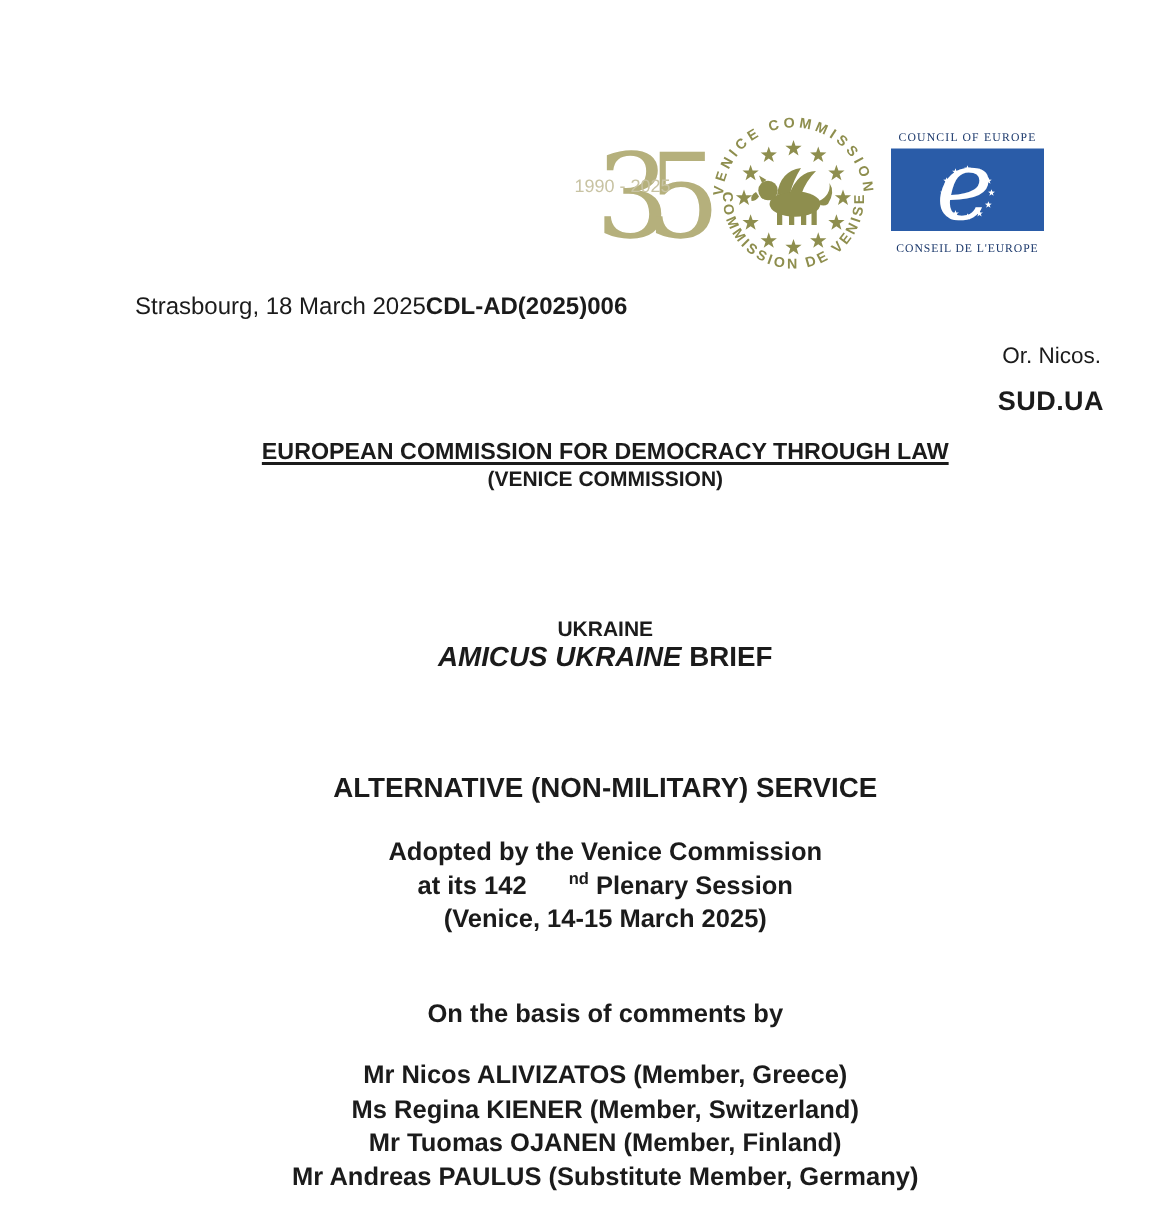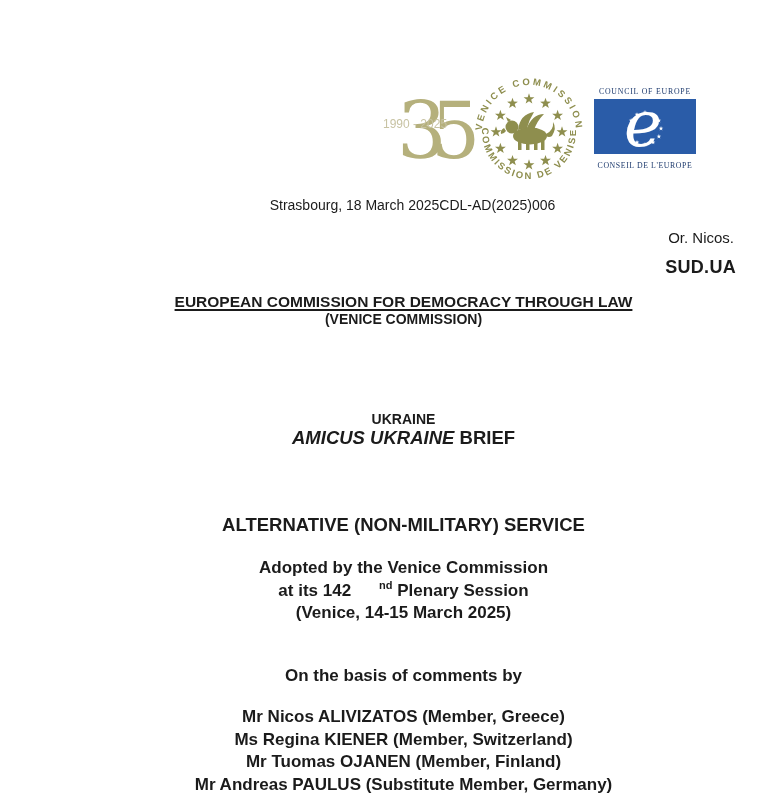--- a/index.html
+++ b/index.html
@@ -4,22 +4,22 @@
 <style>
   html,body{margin:0;padding:0;background:#ffffff;}
   .page{
     position:relative;width:775px;height:810px;background:#ffffff;
     font-family:"Liberation Sans",sans-serif;color:#1b1b1b;overflow:hidden;padding-left:32px;
   }
   .abs{position:absolute;}
   .centered{left:0;right:0;text-align:center;}
 
   
-  .header-row{top:196px;left:90px;right:72px;display:flex;justify-content:center;font-size:14px;line-height:18px;}
-  .doc-ref{font-weight:normal;}
+  .header-row{top:196px;left:90px;right:72px;display:flex;justify-content:flex-start;font-size:16px;line-height:18px;}
+  .doc-ref{font-weight:bold;}
   .or-engl{top:229px;right:73px;font-size:15px;}
   .sud-ua{top:257px;right:71px;font-size:18px;font-weight:bold;letter-spacing:.3px;}
 
   
   .inst{top:293px;font-weight:bold;}
   .inst-line1{font-size:15.5px;line-height:18px;text-decoration:underline;text-decoration-thickness:1.5px;text-underline-offset:2px;}
   .inst-line2{font-size:14px;line-height:16px;}
 
   
   .t-country{top:383px;font-size:14px;font-weight:bold;margin-top:28px;}

